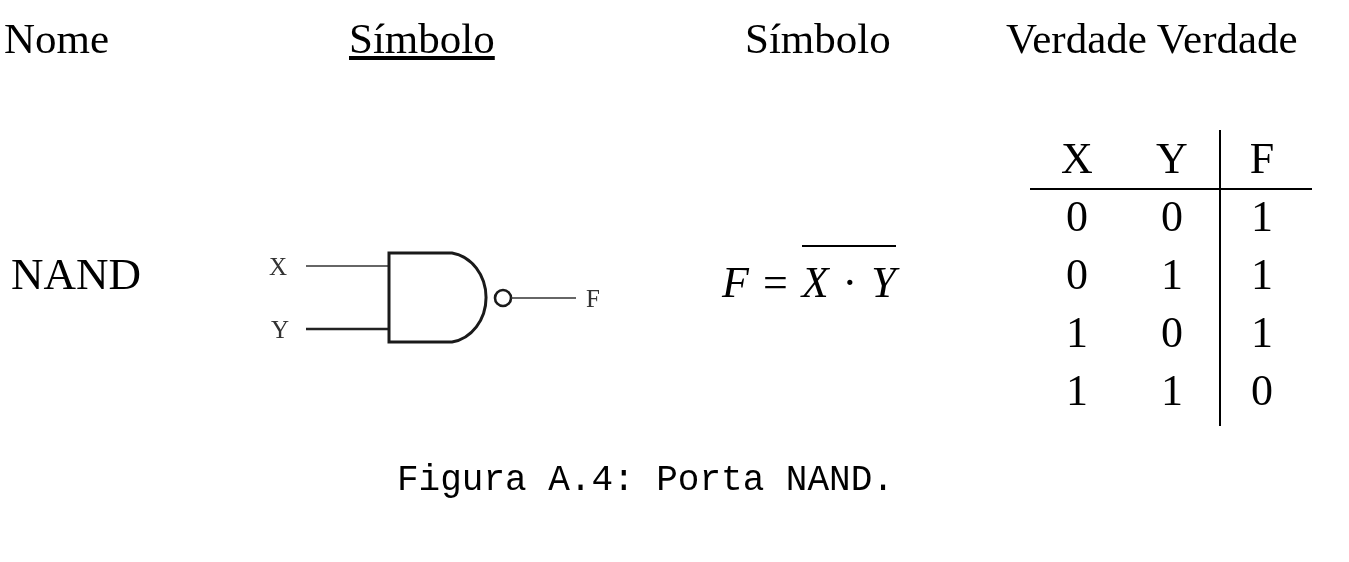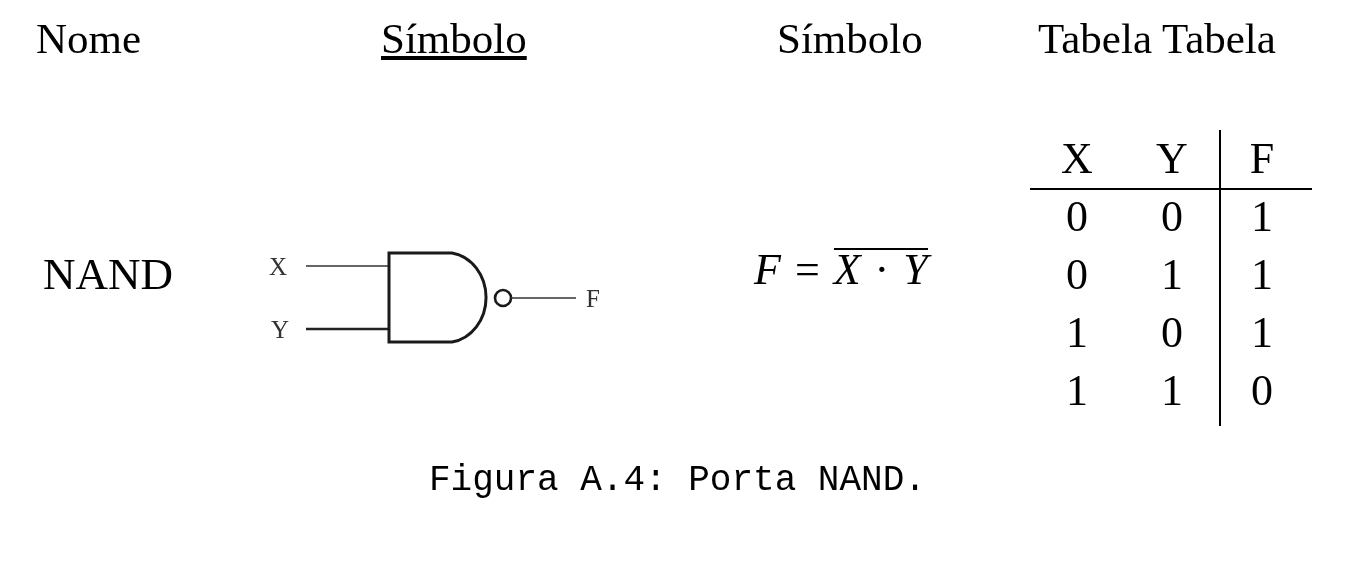--- a/index.html
+++ b/index.html
@@ -8,21 +8,21 @@
     background: #ffffff;
   }
   body {
     width: 1349px;
     height: 562px;
     position: relative;
     overflow: hidden;
     font-family: "DejaVu Serif", "Liberation Serif", serif;
     color: #000000;
   }
-  .abs { position: absolute; white-space: nowrap; margin-left: 32px; }
+  .abs { position: absolute; white-space: nowrap; }
 
   
   .hdr {
     top: 14px;
     font-size: 43px;
     line-height: 50px;
     font-family: "Liberation Serif", "DejaVu Serif", serif;
   }
   #hdr-nome { left: 4px; }
   #hdr-simbolo { left: 349px; text-decoration: underline; }
@@ -58,21 +58,21 @@
     top: 245px;
     font-size: 44px;
     line-height: 50px;
     font-family: "Liberation Serif", "DejaVu Serif", serif;
   }
   #equation .var { font-style: italic; }
   #equation .eq-sign { margin: 0 14px 0 14px; font-style: normal; }
   #equation .overline {
     display: inline-block;
     border-top: 2px solid #000;
-    padding-top: 0px;
+    padding-top: 16px;
     line-height: 40px;
   }
   #equation .dot { margin: 0 14px; font-style: normal; }
 
   
   #truth-table {
     position: absolute;
     left: 1030px;
     top: 130px;
     width: 282px;
@@ -119,21 +119,21 @@
     line-height: 50px;
     font-family: Liberation Mono, monospace;
   }
 </style>
 </head>
 <body>
 
 <div class="abs hdr" id="hdr-nome">Nome</div>
 <div class="abs hdr" id="hdr-simbolo">Símbolo</div>
 <div class="abs hdr" id="hdr-equacao">Símbolo</div>
-<div class="abs hdr" id="hdr-tabela">Tabela Tabela</div>
+<div class="abs hdr" id="hdr-tabela">Verdade Verdade</div>
 
 <div class="abs" id="gate-name">NAND</div>
 
 <svg id="gate-symbol" viewBox="250 230 380 130">
 
   <text class="sym-label" x="269" y="275">X</text>
   <text class="sym-label" x="271" y="338">Y</text>
 
   <line x1="306" y1="266" x2="389" y2="266" stroke="#333" stroke-width="1.6"></line>
   <line x1="306" y1="329" x2="389" y2="329" stroke="#222" stroke-width="2.4"></line>

